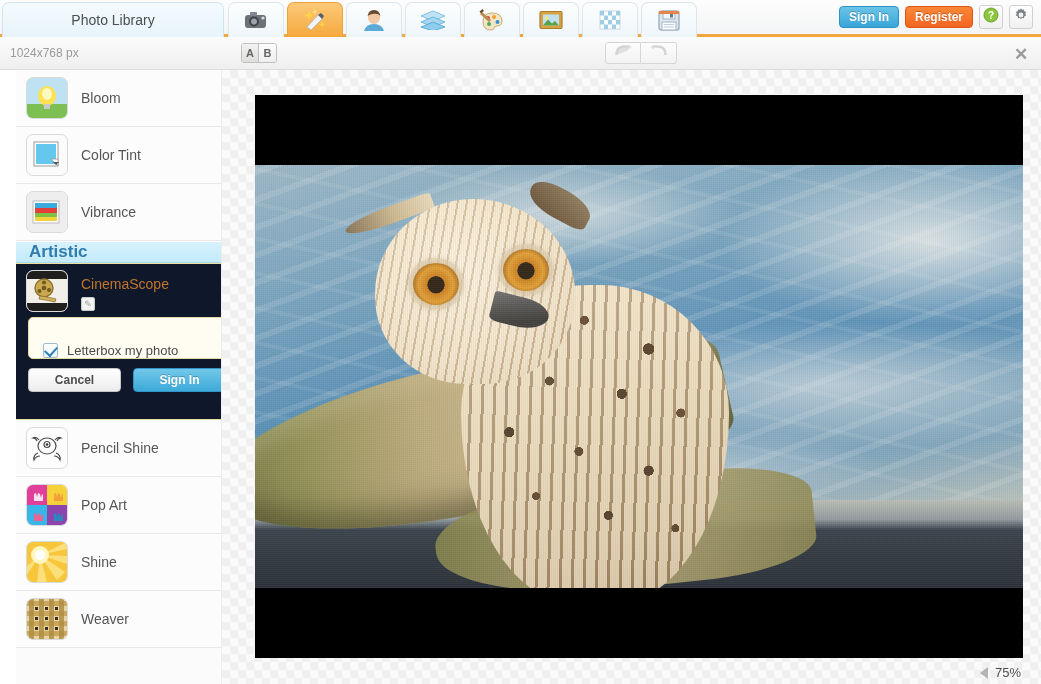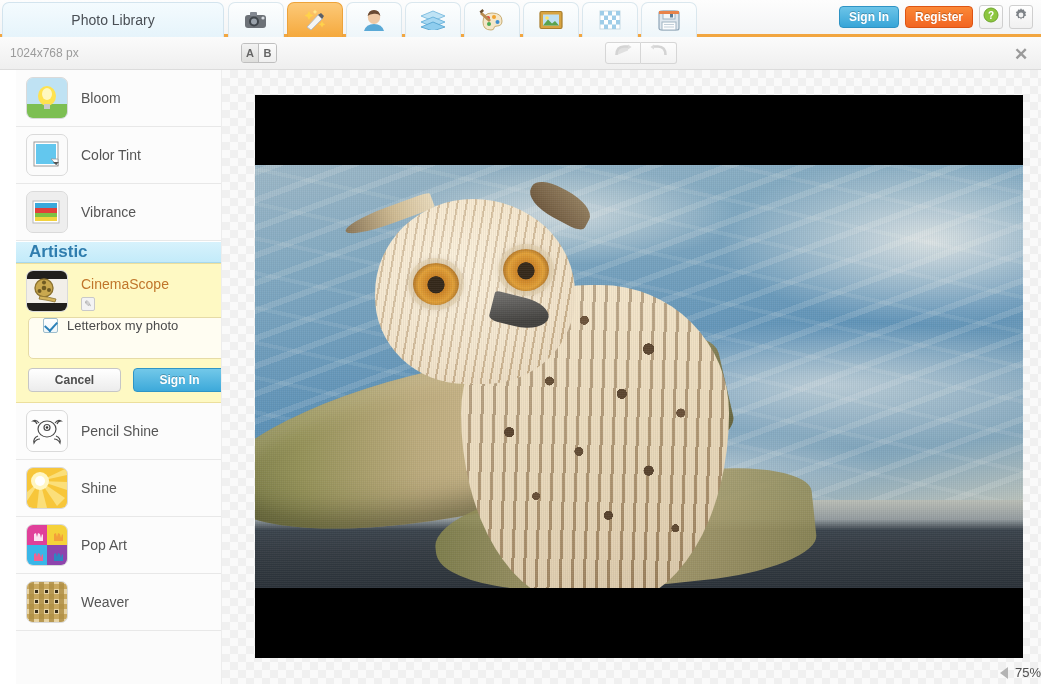--- a/index.html
+++ b/index.html
@@ -141,38 +141,38 @@
     background: linear-gradient(#d7f2fc, #c3ebfa);
     border-top: 1px solid #ffffff;
     border-bottom: 1px solid #a8d9ec;
     display: flex; align-items: center;
     padding-left: 13px;
     font-size: 17px; color: #2f7dae; font-weight: bold;
   }
 
   
   #fx-active {
-    background: #fef9c3;
+    background: #0f172a;
     border-top: 1px solid #ecdf9d;
     border-bottom: 1px solid #ecdf9d;
-    padding-bottom: 10px;
+    padding-bottom: 27px;
   }
   #fx-active .fx-row { background: transparent; border-bottom: none; height: 53px; align-items: flex-start; padding-top: 6px; }
   #fx-active .fx-label { color: #c0762b; margin-top: 6px; }
   .edit-badge {
     position: absolute; left: 65px; top: 33px;
     width: 14px; height: 14px; border: 1px solid #c9c9c9; border-radius: 2px;
     background: #f3f3f3;
     display: flex; align-items: center; justify-content: center;
     font-size: 9px; color: #9a9a9a;
   }
   #opt-box {
     margin: 0 12px; height: 42px;
     background: #fffdf2; border: 1px solid #e6dba6; border-radius: 5px;
-    display: flex; align-items: flex-start; padding-left: 14px;
+    display: flex; align-items: flex-end; padding-left: 14px;
   }
   .chk {
     width: 15px; height: 15px; border: 1px solid #9dbdcd; border-radius: 2px;
     background: linear-gradient(#ffffff,#eef6fa);
     margin-right: 9px; position: relative; flex: 0 0 15px;
     cursor: pointer;
   }
   .chk::after {
     content: ""; position: absolute; left: 3px; top: 0px;
     width: 6px; height: 10px;
@@ -325,21 +325,21 @@
       repeating-linear-gradient(90deg, rgba(0,0,0,.045) 0 1px, transparent 1px 2px);
     pointer-events: none;
   }
   .warm {
     position: absolute; inset: 0;
     background: linear-gradient(180deg, rgba(255,214,150,.13), rgba(180,140,90,.10));
     pointer-events: none;
   }
 
   #zoom-ind {
-    position: absolute; right: 0; bottom: 4px;
+    position: absolute; right: 20px; bottom: 4px;
     display: flex; align-items: center; gap: 7px;
     font-size: 13px; color: #4e4e4e;
   }
   .tri-left {
     width: 0; height: 0;
     border-top: 6px solid transparent; border-bottom: 6px solid transparent;
     border-right: 8px solid #b4b4b4; cursor: pointer;
   }
 </style>
 </head>
@@ -589,38 +589,20 @@
             <path d="M12 12 q-3-4-6-2 q3 0 4 3"></path>
             <path d="M28 12 q3-4 6-2 q-3 0-4 3"></path>
             <path d="M11 25 q-5 2-4 7 q2-4 6-4"></path>
             <path d="M29 25 q5 2 4 7 q-2-4-6-4"></path>
             <circle cx="20" cy="16.5" r="3"></circle>
           </g>
           <circle cx="20" cy="16.5" r="1.3" fill="#333"></circle>
         </svg>
       </div>
       <div class="fx-label">Pencil Shine</div>
-    </div>
-
-    <div class="fx-row">
-      <div class="fx-thumb">
-        <svg width="40" height="40" viewBox="0 0 40 40">
-          <rect width="40" height="40" fill="#f7c63a"></rect>
-          <g fill="#fbdf7a">
-            <path d="M13 13 L40 0 L40 7z"></path>
-              <path d="M13 13 L40 14 L40 22z"></path>
-            <path d="M13 13 L38 30 L30 38z"></path>
-              <path d="M13 13 L20 40 L10 40z"></path>
-            <path d="M13 13 L0 33 L0 24z"></path>
-          </g>
-          <circle cx="13" cy="13" r="9" fill="#fff6c2"></circle>
-          <circle cx="13" cy="13" r="5" fill="#ffffff"></circle>
-        </svg>
-      </div>
-      <div class="fx-label">Shine</div>
     </div>
 
     <div class="fx-row">
       <div class="fx-thumb">
         <svg width="40" height="40" viewBox="0 0 40 40">
           <rect x="0" y="0" width="20" height="20" fill="#e0409a"></rect>
           <rect x="20" y="0" width="20" height="20" fill="#f5d13a"></rect>
           <rect x="0" y="20" width="20" height="20" fill="#39b6e8"></rect>
           <rect x="20" y="20" width="20" height="20" fill="#8e44ad"></rect>
           <g fill="#ffffff" opacity=".85">
@@ -631,20 +613,38 @@
             </g>
           <g fill="#f06292">
               <path d="M7 36 v-7 l2-1 1 4 1-4 2 1 1 4 1-4 1 1 v6z"></path>
             </g>
           <g fill="#2e86c1">
               <path d="M27 36 v-7 l2-1 1 4 1-4 2 1 1 4 1-4 1 1 v6z"></path>
             </g>
         </svg>
       </div>
       <div class="fx-label">Pop Art</div>
+    </div>
+
+    <div class="fx-row">
+      <div class="fx-thumb">
+        <svg width="40" height="40" viewBox="0 0 40 40">
+          <rect width="40" height="40" fill="#f7c63a"></rect>
+          <g fill="#fbdf7a">
+            <path d="M13 13 L40 0 L40 7z"></path>
+              <path d="M13 13 L40 14 L40 22z"></path>
+            <path d="M13 13 L38 30 L30 38z"></path>
+              <path d="M13 13 L20 40 L10 40z"></path>
+            <path d="M13 13 L0 33 L0 24z"></path>
+          </g>
+          <circle cx="13" cy="13" r="9" fill="#fff6c2"></circle>
+          <circle cx="13" cy="13" r="5" fill="#ffffff"></circle>
+        </svg>
+      </div>
+      <div class="fx-label">Shine</div>
     </div>
 
     <div class="fx-row">
       <div class="fx-thumb">
         <svg width="40" height="40" viewBox="0 0 40 40">
           <rect width="40" height="40" fill="#e8d4a5"></rect>
           <g fill="#c9a85e">
             <rect x="0" y="2" width="40" height="5"></rect>
               <rect x="0" y="12" width="40" height="5"></rect>
             <rect x="0" y="22" width="40" height="5"></rect>

